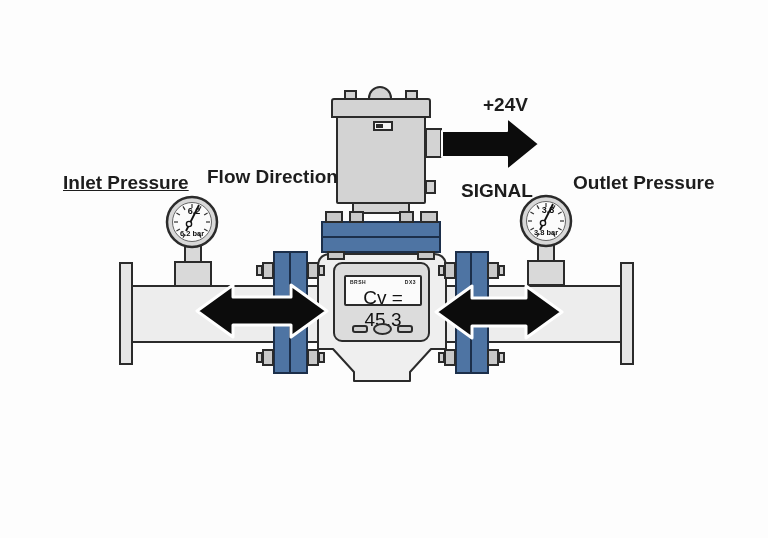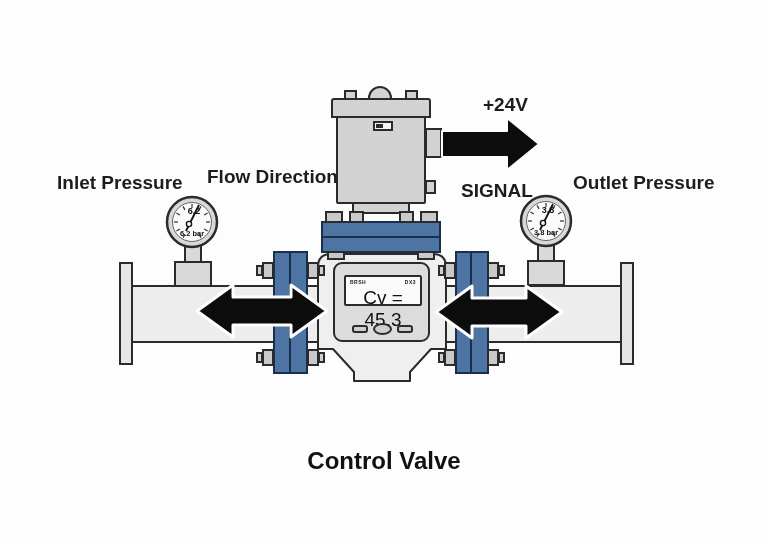--- a/index.html
+++ b/index.html
@@ -145,20 +145,19 @@
     <div class="abs btn-oval" style="left:38px;top:59px;width:19px;height:12px;"></div>
     <div class="abs btn" style="left:62px;top:61px;width:16px;height:8px;"></div>
   </div>
 
   <svg class="arrow-svg" width="768" height="538" viewBox="0 0 768 538">
     <polygon points="197,311 233,285 233,297 291,297 291,285 327,311 291,337 291,325 233,325 233,337" fill="#0c0c0c" stroke="#ffffff" stroke-width="3" stroke-linejoin="round"></polygon>
     <polygon points="436,312 472,286 472,298 526,298 526,286 562,312 526,338 526,326 472,326 472,338" fill="#0c0c0c" stroke="#ffffff" stroke-width="3" stroke-linejoin="round"></polygon>
     <polygon points="442,131 507,131 507,118 539,144 507,170 507,157 442,157" fill="#0c0c0c" stroke="#fdfdfd" stroke-width="2" stroke-linejoin="round"></polygon>
   </svg>
 
-  <div class="label" style="left:57px;top:172px;">Inlet Pressure</div>
+  <div class="label" style="left:63px;top:172px;text-decoration:underline;">Inlet Pressure</div>
   <div class="label" style="left:207px;top:166px;">Flow Direction</div>
   <div class="label" style="left:573px;top:172px;">Outlet Pressure</div>
   <div class="label" style="left:483px;top:94px;">+24V</div>
   <div class="label" style="left:461px;top:180px;">SIGNAL</div>
-  <div class="title" style="top:447px;">Control Valve</div>
 
 </div>
 
 </body></html>

